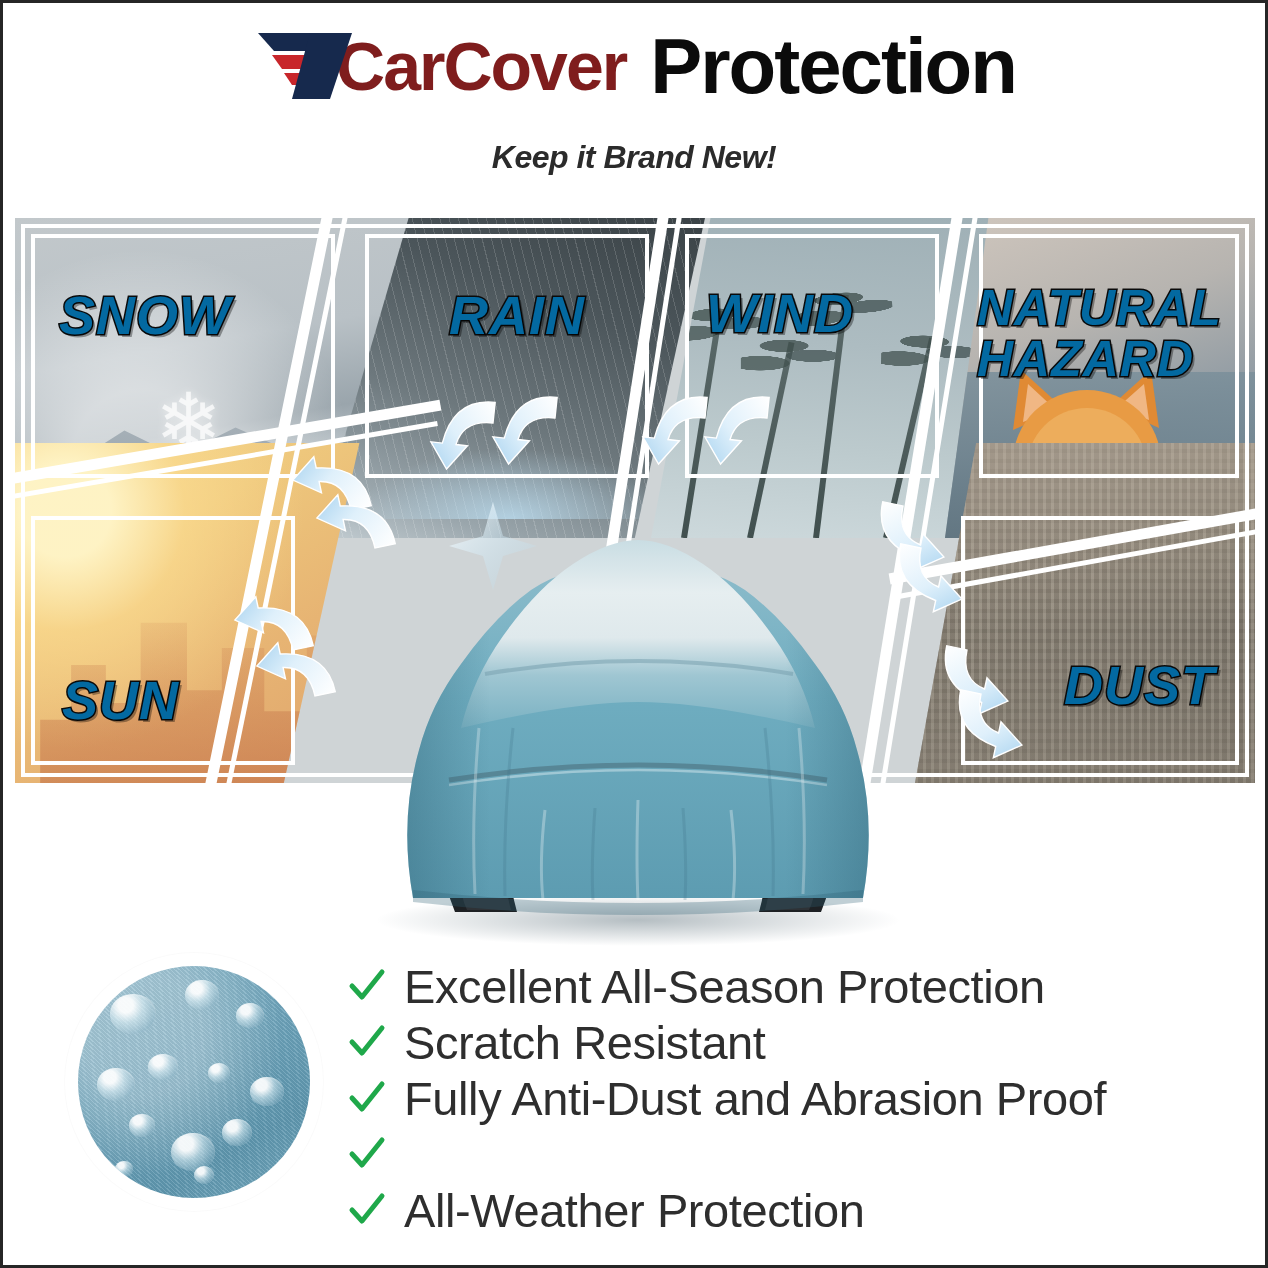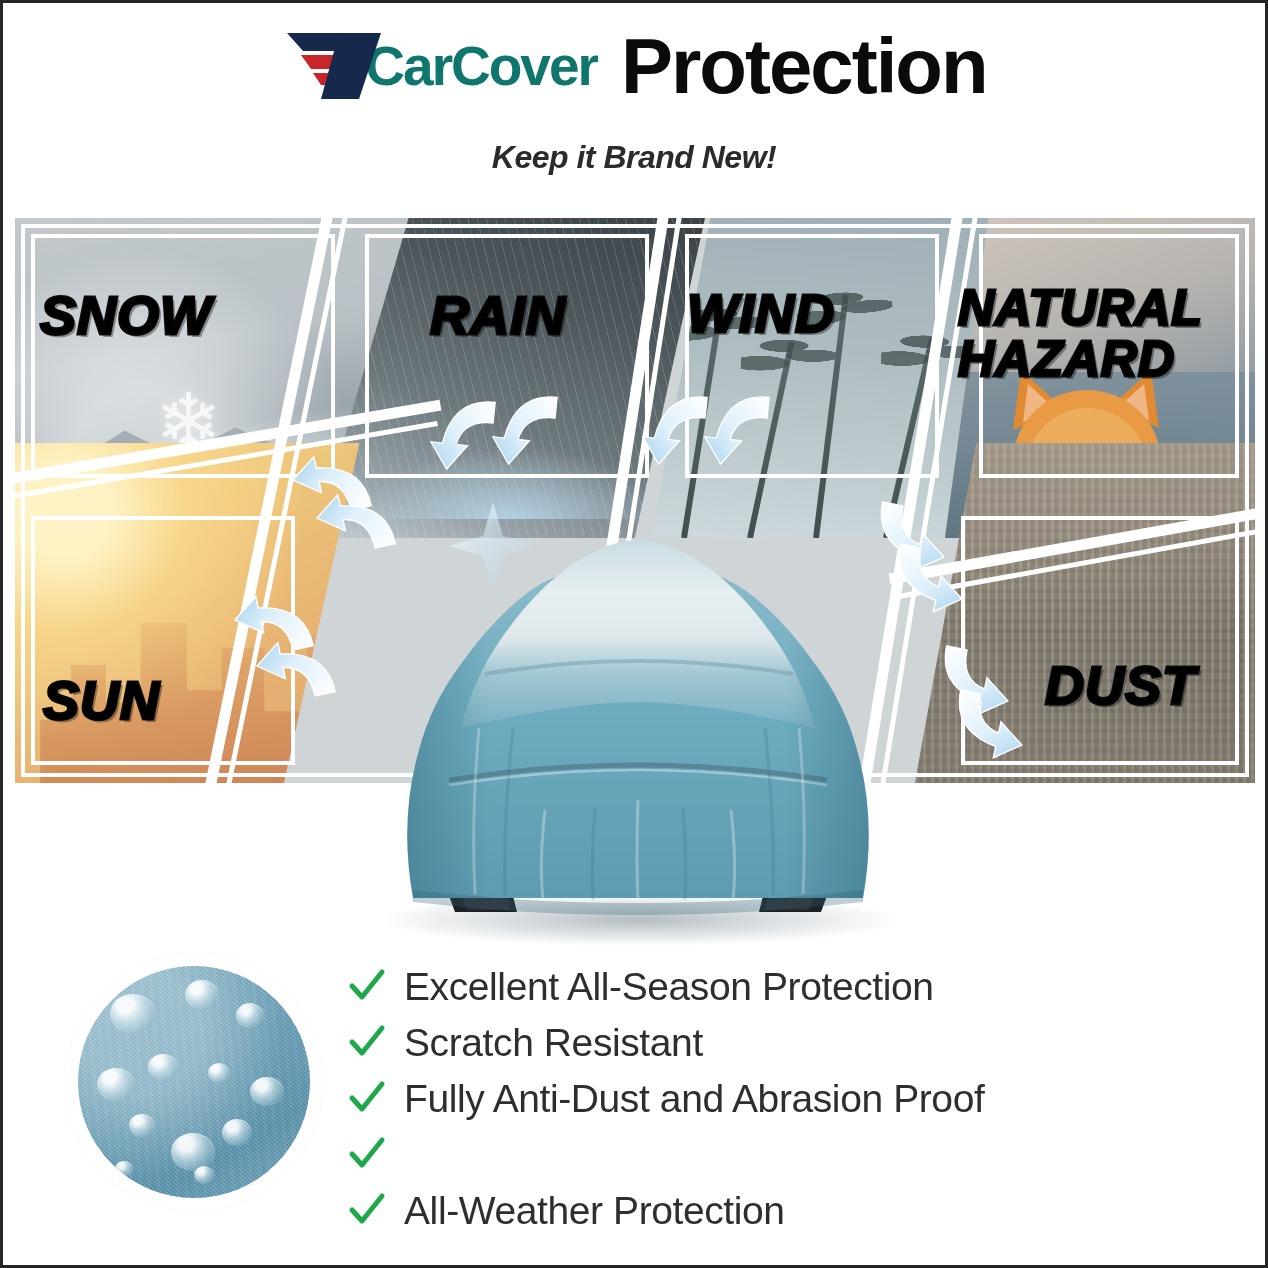--- a/index.html
+++ b/index.html
@@ -16,22 +16,22 @@
     position:absolute; left:0; top:24px; width:100%;
     display:flex; align-items:center; justify-content:center;
     gap:6px;
   }
   .logo-mark {
     position:relative; width:104px; height:78px; flex:0 0 auto;
   }
   .logo-mark svg { display:block; width:104px; height:78px; }
 
   .brand-word {
-    font-size:55px; font-weight:bold; letter-spacing:-2px;
-    color:#0f766e; line-height:1; margin-left:-26px;
+    font-size:68px; font-weight:bold; letter-spacing:-2px;
+    color:#7f1d1d; line-height:1; margin-left:-26px;
   }
   .brand-suffix {
     font-size:78px; font-weight:bold; letter-spacing:-2px;
     color:#0b0b0b; line-height:1; margin-left:18px;
   }
   .tagline {
     position:absolute; left:0; top:136px; width:100%;
     text-align:center;
     font-size:32px; font-style:italic; font-weight:bold;
     color:#2b2b2b; letter-spacing:-0.5px;
@@ -158,25 +158,26 @@
   .dividers svg { display:block; width:100%; height:100%; }
 
   
   .frame-lines { position:absolute; inset:0; pointer-events:none; }
   .frame-lines svg { display:block; width:100%; height:100%; }
 
   
   .label {
     position:absolute;
     font-size:54px; font-weight:bold; font-style:italic;
-    color:#000000; letter-spacing:1px; line-height:1.02;
+    color:#0369a1; letter-spacing:1px; line-height:1.02;
     -webkit-text-stroke:3px #0a0a0a;
     paint-order:stroke fill;
     text-shadow:3px 3px 0 rgba(0,0,0,.35);
     white-space:pre-line;
+    margin-left:19px;
   }
   .lbl-snow { left:25px;  top:70px;  }
   .lbl-rain { left:415px; top:70px;  }
   .lbl-wind { left:672px; top:68px;  }
   .lbl-haz  { left:943px; top:65px; font-size:50px; }
   .lbl-sun  { left:28px;  top:455px; }
   .lbl-dust { left:1030px;top:440px; }
 
   
   .car-wrap {
@@ -218,21 +219,21 @@
   
   .features {
     position:absolute; left:345px; top:955px; width:830px;
   }
   .feature {
     display:flex; align-items:center; gap:18px; height:56px;
   }
   .check { width:38px; flex:0 0 38px; height:38px; }
   .check svg { display:block; width:38px; height:38px; }
   .feature-text {
-    font-size:39px; color:#2e2e2e; letter-spacing:-0.4px; line-height:1;
+    font-size:47px; color:#2e2e2e; letter-spacing:-0.4px; line-height:1;
     white-space:nowrap;
   }
 </style>
 </head>
 <body>
 
 <div class="header">
   <div class="logo-mark">
     <svg viewBox="0 0 104 78" xmlns="http://www.w3.org/2000/svg">
       <polygon points="6,6 96,6 78,24 22,24" fill="#16294d"></polygon>

